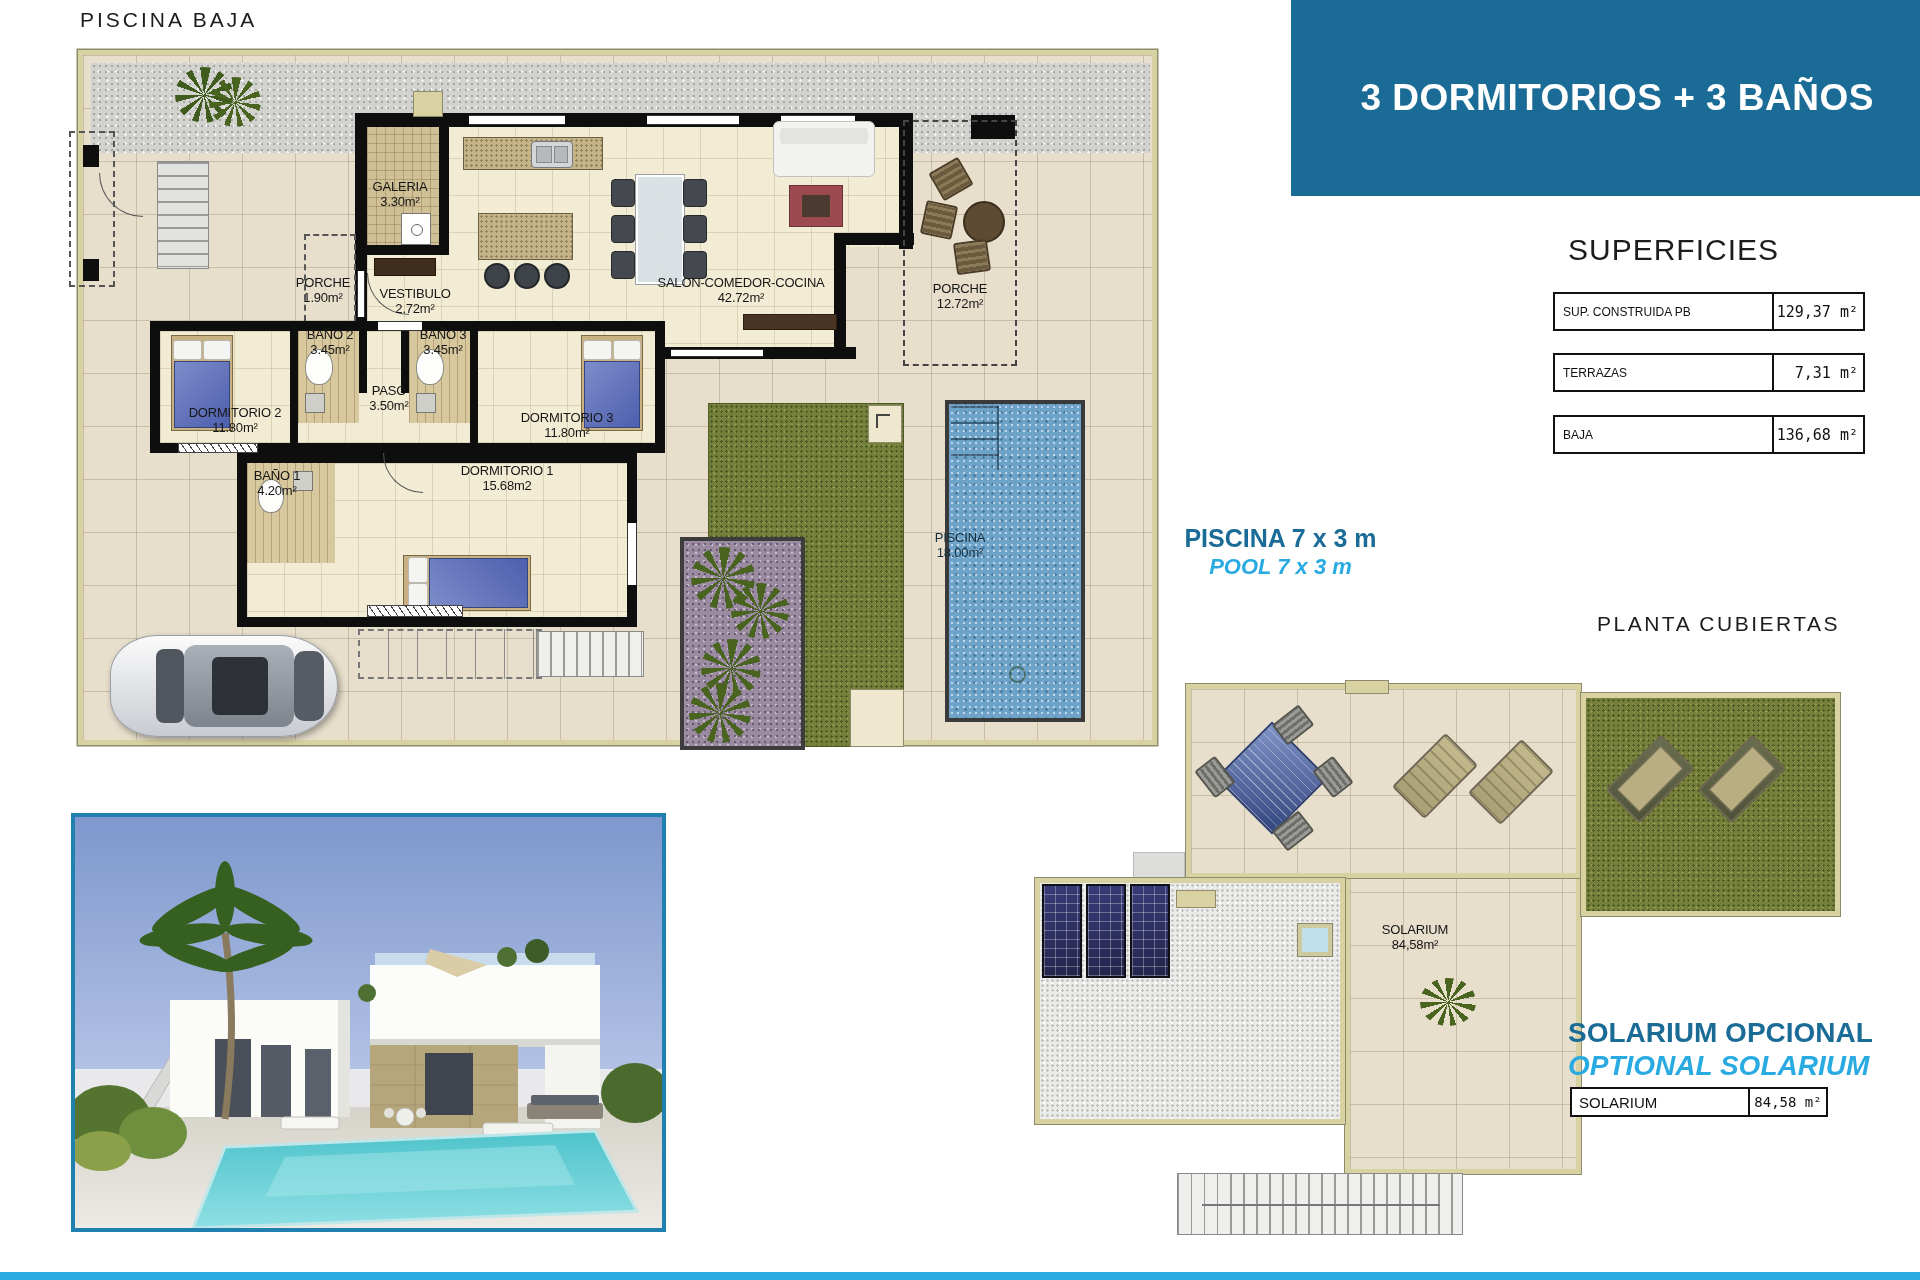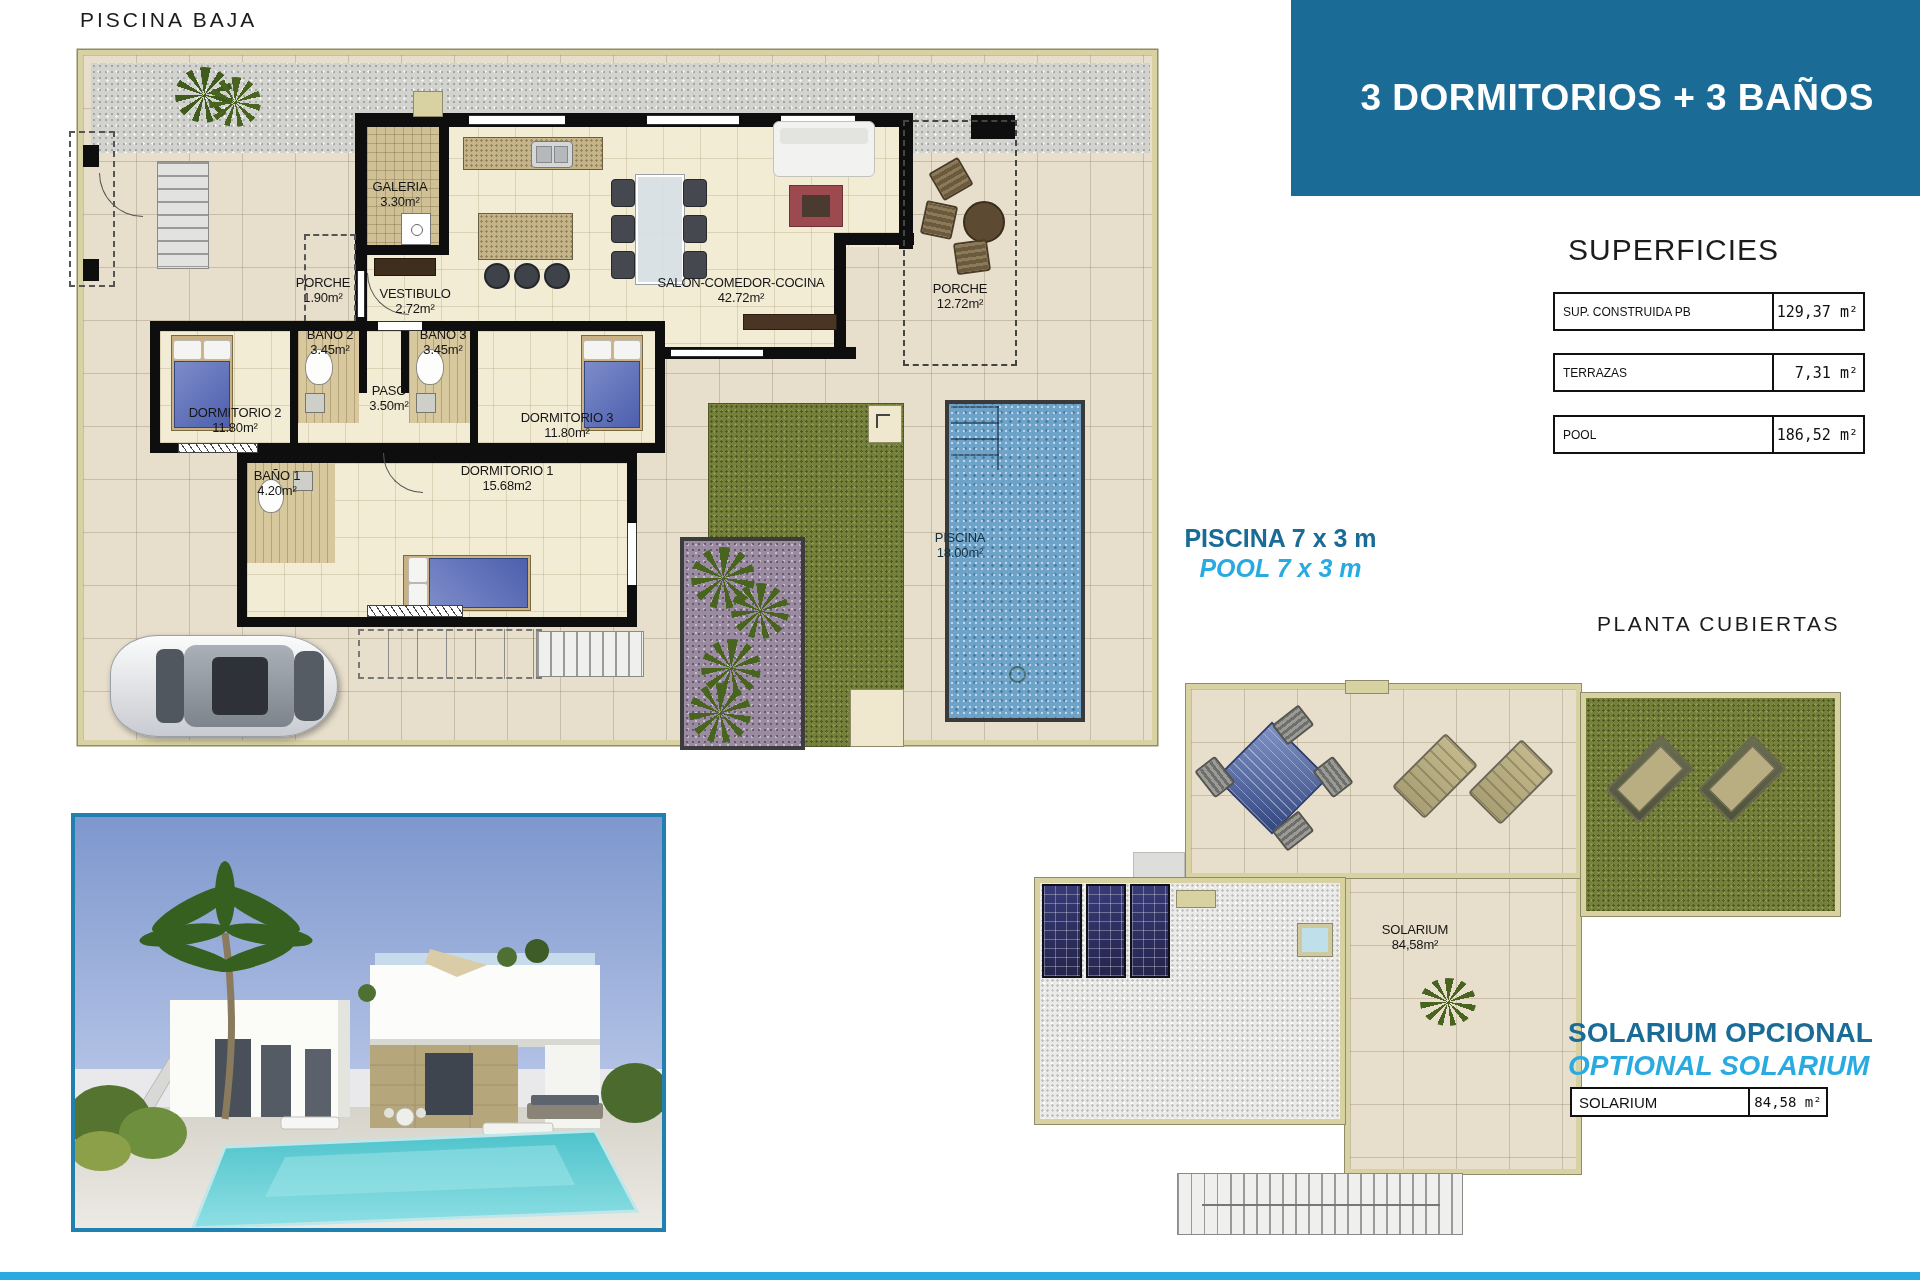--- a/index.html
+++ b/index.html
@@ -94,21 +94,21 @@
   .hdr .l1{font-size:37px;font-weight:bold;color:#fff;letter-spacing:.5px}
   .hdr .l2{font-size:37px;font-weight:bold;font-style:italic;color:#fff;letter-spacing:.5px}
   .suptitle{position:absolute;left:1568px;top:233px;font-size:30px;color:#1c1c1c;letter-spacing:1px}
   .strow{position:absolute;left:1553px;width:312px;height:39px;border:2px solid #111;background:#fff;
       display:flex;align-items:center;box-sizing:border-box}
   .strow .lab{flex:1;padding-left:8px;font-size:12px;color:#111}
   .strow .val{width:84px;align-self:stretch;border-left:2px solid #111;display:flex;align-items:center;
       justify-content:flex-end;padding-right:5px;font-family:"DejaVu Sans Mono",monospace;font-size:15px;color:#111}
   .poolnote{position:absolute;left:1163px;top:524px;width:235px;text-align:center;line-height:1.18}
   .poolnote .es{font-size:25px;font-weight:bold;color:#1a6c96}
-  .poolnote .en{font-size:25px;font-weight:bold;font-style:italic;color:#29abe2}
+  .poolnote .en{font-size:22px;font-weight:bold;font-style:italic;color:#29abe2}
   .cubtitle{position:absolute;left:1597px;top:612px;font-size:21px;color:#1c1c1c;letter-spacing:2.5px}
   .solnote{position:absolute;left:1568px;top:1016px;line-height:1.18}
   .solnote .es{font-size:28px;font-weight:bold;color:#1a6c96}
   .solnote .en{font-size:28px;font-weight:bold;font-style:italic;color:#29abe2}
   .soltable{position:absolute;left:1570px;top:1087px;width:258px;height:30px;border:2px solid #111;
       background:#fff;display:flex;align-items:center;box-sizing:border-box}
   .soltable .lab{flex:1;padding-left:7px;font-size:15px;color:#111}
   .soltable .val{width:76px;align-self:stretch;border-left:2px solid #111;display:flex;align-items:center;
       justify-content:center;font-family:"DejaVu Sans Mono",monospace;font-size:14px;color:#111}
   .maintitle{position:absolute;left:80px;top:8px;font-size:21px;color:#1c1c1c;letter-spacing:3px}
@@ -330,22 +330,22 @@
   <div class="suptitle">SUPERFICIES</div>
   <div class="strow" style="top:292px">
     <div class="lab">SUP. CONSTRUIDA PB</div>
     <div class="val">129,37 m²</div>
   </div>
   <div class="strow" style="top:353px">
     <div class="lab">TERRAZAS</div>
     <div class="val">7,31 m²</div>
   </div>
   <div class="strow" style="top:415px">
-    <div class="lab">POOL</div>
-    <div class="val">186,52 m²</div>
+    <div class="lab">BAJA</div>
+    <div class="val">136,68 m²</div>
   </div>
 
   <div class="poolnote">
     <div class="es">PISCINA 7 x 3 m</div>
     <div class="en">POOL 7 x 3 m</div>
   </div>
 
   <div class="cubtitle">PLANTA CUBIERTAS</div>
 
   <div class="abs" style="left:1030px;top:684px;width:845px;height:556px">

